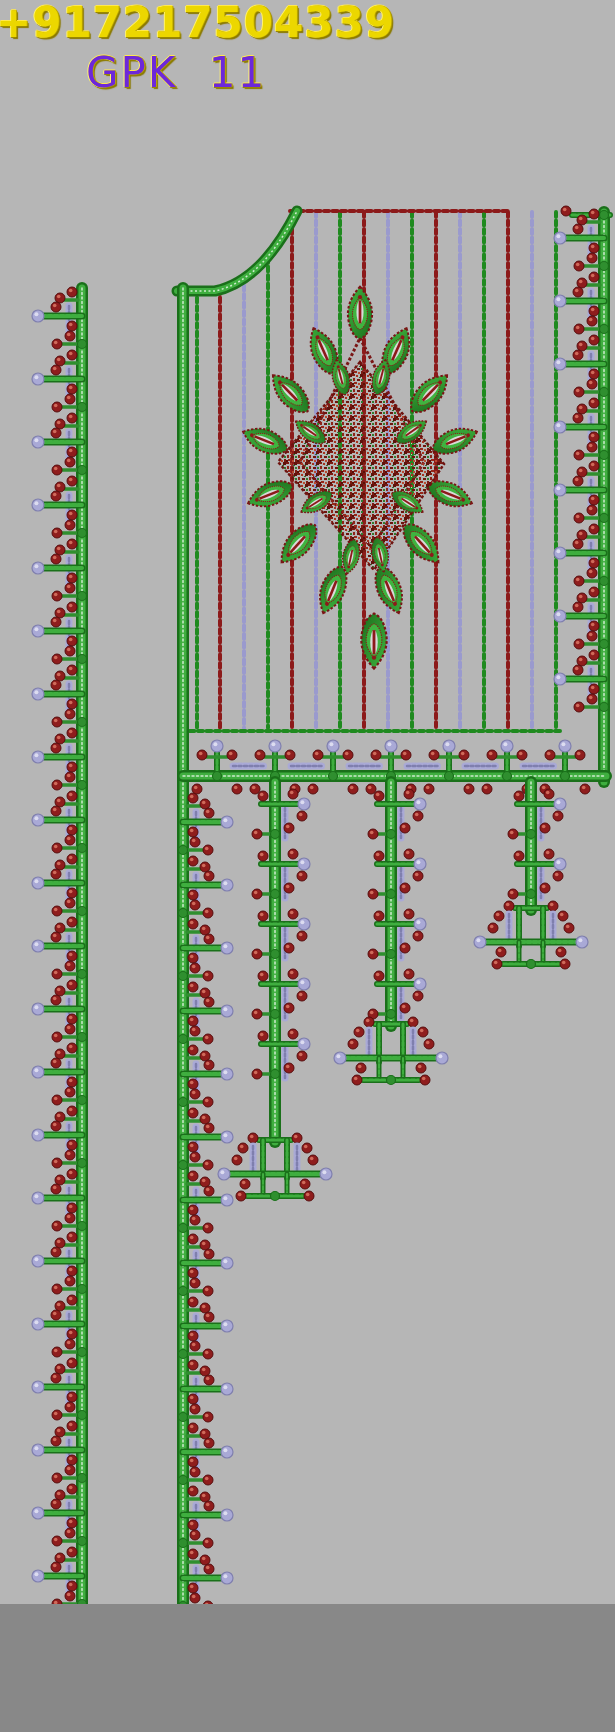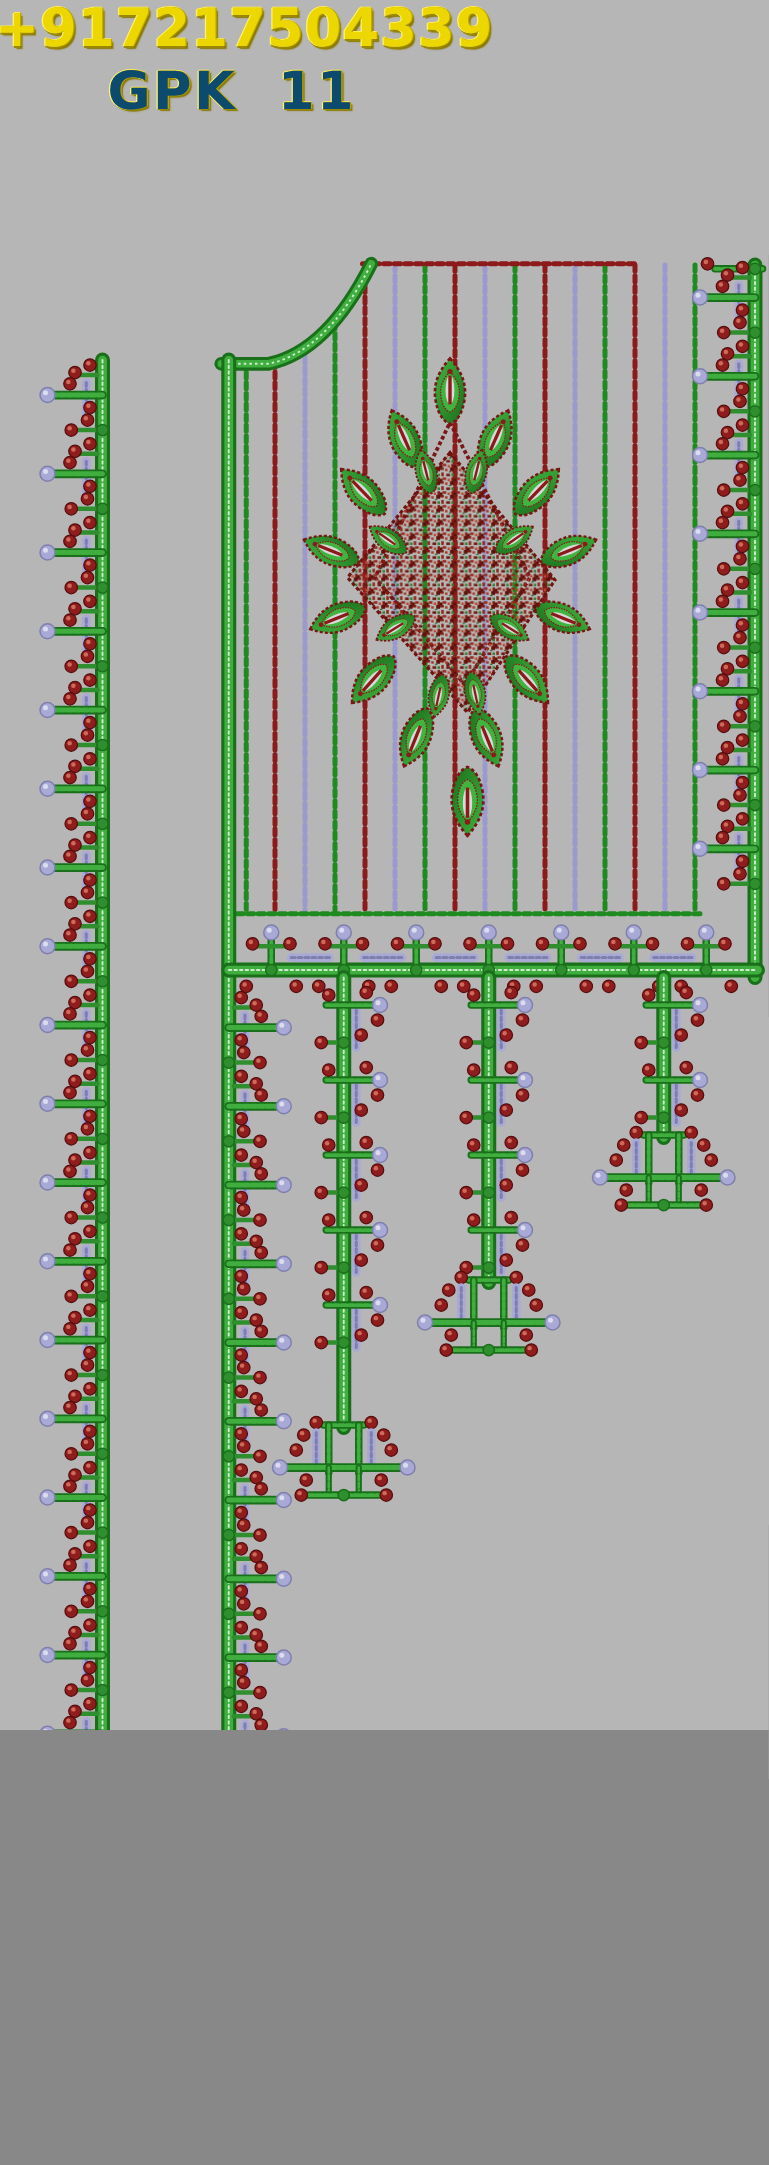--- a/index.html
+++ b/index.html
@@ -1,30 +1,30 @@
 <!DOCTYPE html>
 <html><head>
 <meta charset="utf-8">
 <style>
   html,body{margin:0;padding:0;}
   body{background:#888;font-family:"DejaVu Sans","Liberation Sans",sans-serif;}
-  .canvas{position:relative;width:615px;height:1384px;overflow:hidden;background:#b6b6b6;}
+  .canvas{position:relative;width:615px;height:1604px;overflow:hidden;background:#b6b6b6;}
   svg{position:absolute;left:0;top:0;display:block;}
   .hdr{position:absolute;left:0;top:0;width:615px;z-index:5;}
   .phone{
     position:absolute;left:-4px;top:-2px;
     font-size:42px;font-weight:bold;letter-spacing:1px;
     color:#ecd700;
     text-shadow:1px 0 #b8a400,-1px 0 #fff36e,0 1px #9a8800,0 -1px #ffe94d,2px 2px 1px #8a7900,1px 1px 0 #cdb900;
     white-space:nowrap;
   }
   .brand{
     position:absolute;left:86px;top:48px;
-    font-size:42px;font-weight:bold;letter-spacing:2px;word-spacing:16px;
-    color:#0c4a6e;
+    font-size:42px;font-weight:normal;letter-spacing:2px;word-spacing:16px;
+    color:#6d28d9;
     text-shadow:1px 0 #b8a400,-1px 0 #fff36e,0 1px #9a8800,0 -1px #ffe94d,2px 2px 1px #8a7900,1px 1px 0 #cdb900;
     white-space:nowrap;
   }
 </style>
 </head>
 <body>
 
 <div class="canvas">
   <svg id="art" width="615" height="1732" viewBox="0 0 615 1732" style="background: rgb(182, 182, 182);">
       <defs>

